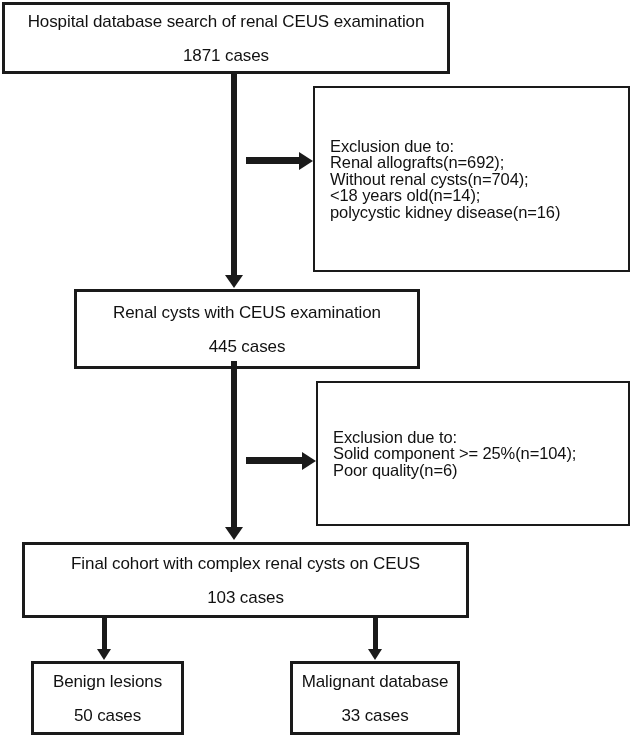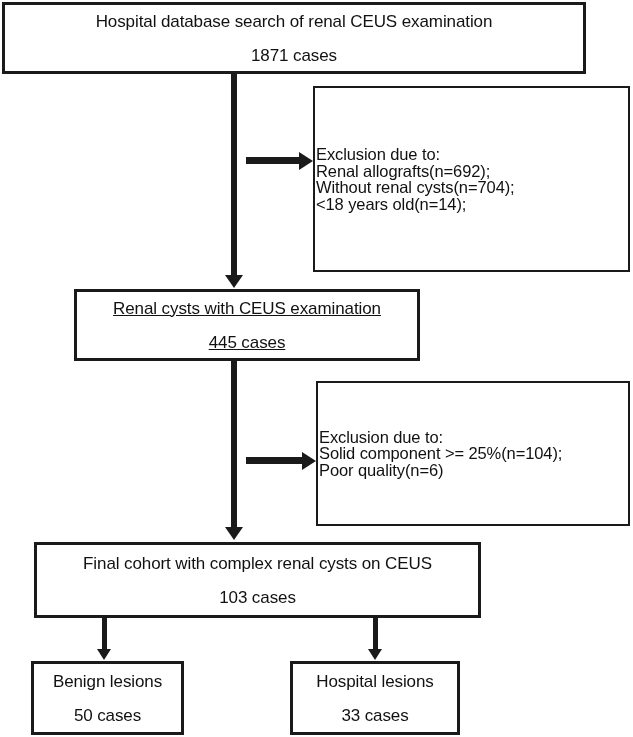--- a/index.html
+++ b/index.html
@@ -37,21 +37,21 @@
     margin-top: 17px;
   }
   .exclusion {
     position: absolute;
     box-sizing: border-box;
     border: 2px solid #1a1a1a;
     background: #ffffff;
     display: flex;
     flex-direction: column;
     justify-content: center;
-    padding-left: 1px;
+    padding-left: 15px;
   }
   .exclusion .line {
     font-size: 16.5px;
     line-height: 1.0;
     white-space: nowrap;
     text-align: left;
     letter-spacing: -0.1px;
   }
   .exclusion .line + .line {
   }
@@ -87,69 +87,70 @@
     border-top: 9px solid transparent;
     border-bottom: 9px solid transparent;
     border-left: 14px solid #1a1a1a;
   }
 </style>
 </head>
 <body>
 
 <div id="canvas">
 
-  <div class="node" style="left:2px; top:2px; width:584px; height:72px;">
+  <div class="node" style="left:2px; top:2px; width:448px; height:72px;">
     <div class="line">Hospital database search of renal CEUS examination</div>
     <div class="line">1871 cases</div>
   </div>
 
   <div class="v-stem" style="left:231px; top:74px; width:6px; height:203px;"></div>
   <div class="v-head" style="left:225px; top:275px;"></div>
 
   <div class="h-stem" style="left:246px; top:157px; width:54px; height:7px;"></div>
   <div class="h-head" style="left:299px; top:152px;"></div>
 
   <div class="exclusion" style="left:313px; top:86px; width:317px; height:186px;">
     <div class="line">Exclusion due to:</div>
     <div class="line">Renal allografts(n=692);</div>
     <div class="line">Without renal cysts(n=704);</div>
     <div class="line">&lt;18 years old(n=14);</div>
+    <div class="line">polycystic kidney disease(n=16)</div>
   </div>
 
-  <div class="node" style="left:74px; top:289px; width:346px; height:72px;text-decoration:underline;">
+  <div class="node" style="left:74px; top:289px; width:346px; height:80px;">
     <div class="line">Renal cysts with CEUS examination</div>
     <div class="line">445 cases</div>
   </div>
 
   <div class="v-stem" style="left:231px; top:361px; width:6px; height:168px;"></div>
   <div class="v-head" style="left:225px; top:527px;"></div>
 
   <div class="h-stem" style="left:246px; top:457px; width:57px; height:7px;"></div>
   <div class="h-head" style="left:302px; top:452px;"></div>
 
   <div class="exclusion" style="left:316px; top:381px; width:314px; height:145px;">
     <div class="line">Exclusion due to:</div>
     <div class="line">Solid component &gt;= 25%(n=104);</div>
     <div class="line">Poor quality(n=6)</div>
   </div>
 
-  <div class="node" style="left:34px; top:542px; width:447px; height:76px;">
+  <div class="node" style="left:22px; top:542px; width:447px; height:76px;">
     <div class="line">Final cohort with complex renal cysts on CEUS</div>
     <div class="line">103 cases</div>
   </div>
 
   <div class="v-stem" style="left:102px; top:618px; width:5px; height:33px;"></div>
   <div class="v-head-sm" style="left:97px; top:649px;"></div>
 
   <div class="v-stem" style="left:373px; top:618px; width:5px; height:33px;"></div>
   <div class="v-head-sm" style="left:368px; top:649px;"></div>
 
   <div class="node" style="left:31px; top:661px; width:153px; height:74px;">
     <div class="line">Benign lesions</div>
     <div class="line">50 cases</div>
   </div>
 
   <div class="node" style="left:290px; top:661px; width:170px; height:74px;">
-    <div class="line">Hospital lesions</div>
+    <div class="line">Malignant database</div>
     <div class="line">33 cases</div>
   </div>
 
 </div>
 
 </body></html>

